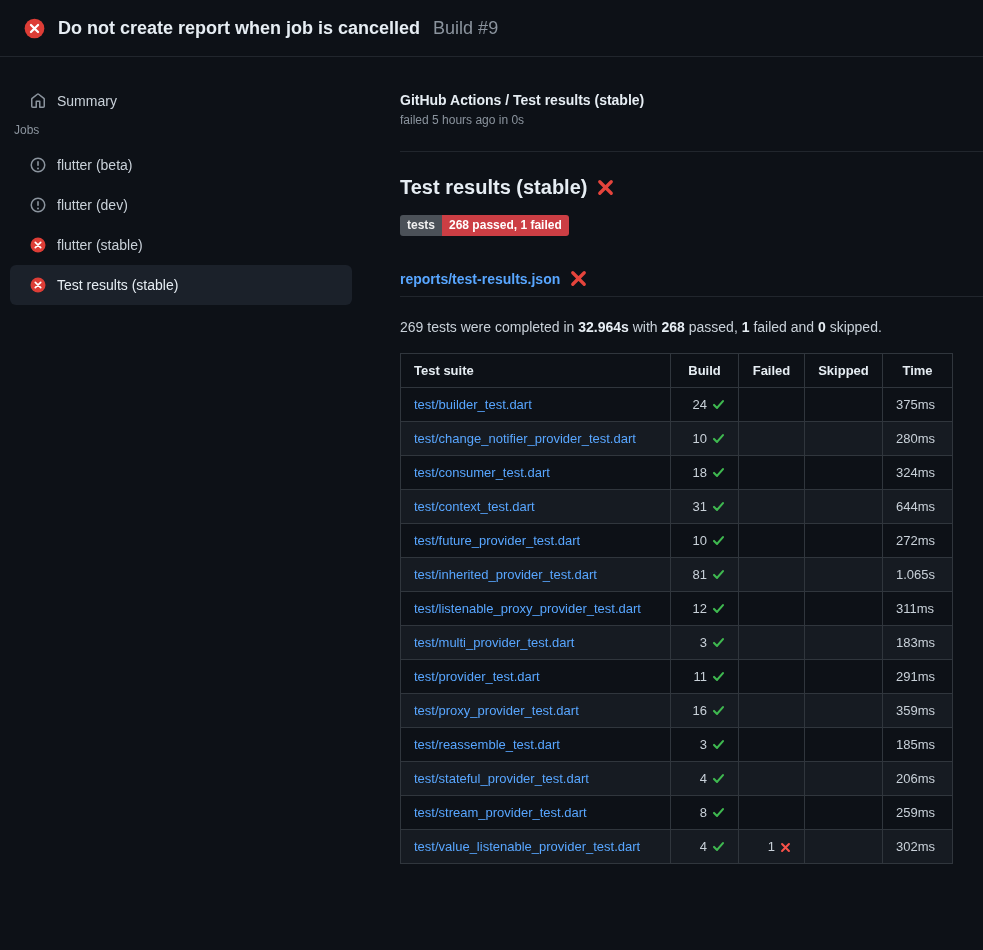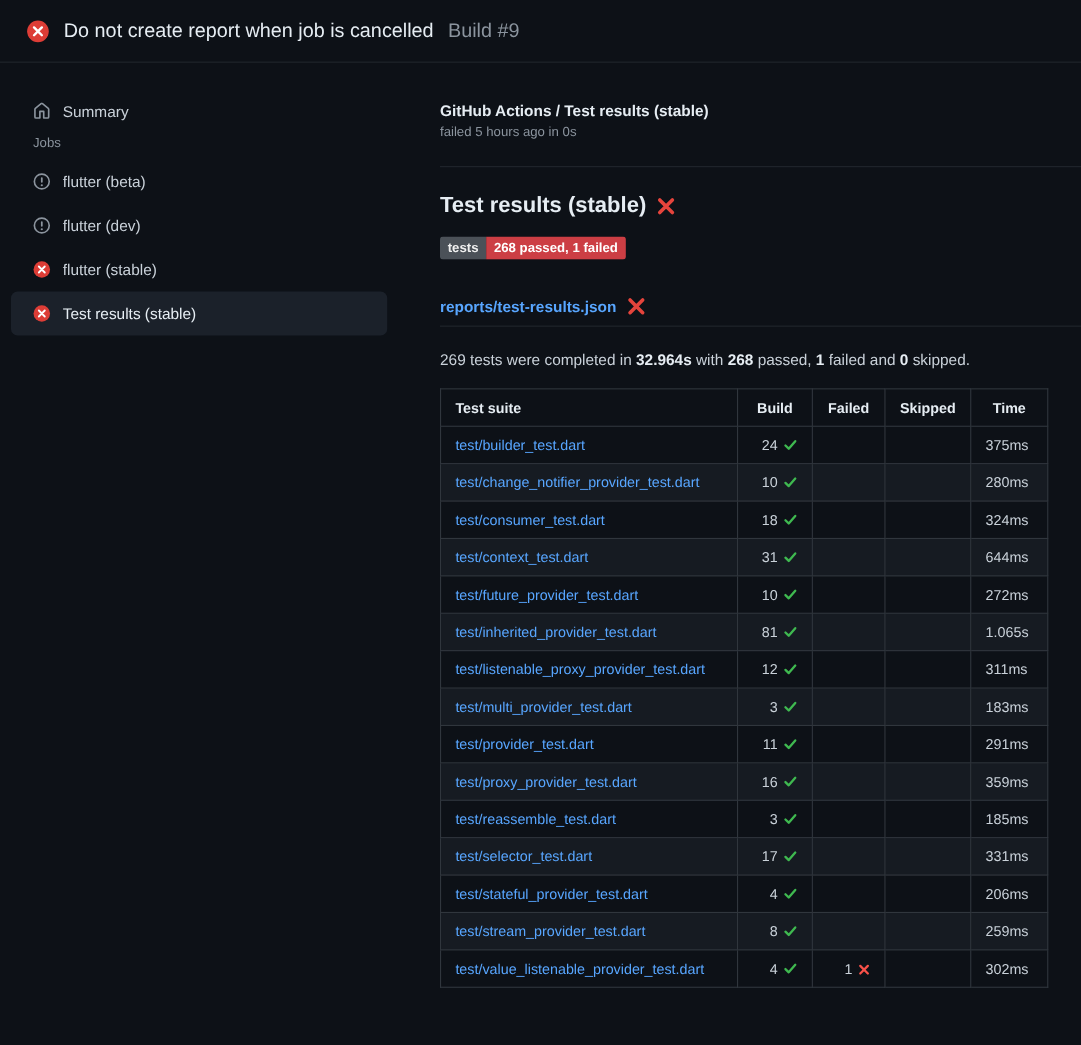--- a/index.html
+++ b/index.html
@@ -2,32 +2,32 @@
 <html><head>
 <meta charset="utf-8">
 <style>
   * { margin:0; padding:0; box-sizing:border-box; }
   html,body { width:983px; height:950px; background:#0d1117; color:#c9d1d9;
     font-family:"Liberation Sans", sans-serif; overflow:hidden; }
 
   
   .app-header { display:flex; align-items:center; gap:13px; height:57px;
     padding:0 24px; border-bottom:1px solid #21262d; }
-  .page-title { font-size:18px; font-weight:400; color:#e6edf3; white-space:nowrap; }
+  .page-title { font-size:18px; font-weight:700; color:#e6edf3; white-space:nowrap; }
   .build-no { font-size:18px; font-weight:400; color:#8b949e; }
 
   
   .layout { display:flex; align-items:flex-start; }
   aside { width:376px; flex:none; padding-top:16px; }
   main { flex:1; padding:35px 0 0 24px; }
 
   
   .summary-item { display:flex; align-items:flex-end; gap:11px; height:36px;
     padding-left:30px; font-size:14px; color:#c9d1d9; cursor:pointer; }
-  .jobs-heading { color:#8b949e; font-size:12px; margin:14px 0 8px 0; padding-left:30px; }
+  .jobs-heading { color:#8b949e; font-size:12px; margin:14px 0 8px 0; padding-left:14px; }
   .job-item { display:flex; align-items:center; gap:11px; height:40px;
     margin:0 24px 0 10px; padding-left:20px; border-radius:6px; font-size:14px;
     color:#c9d1d9; cursor:pointer; }
   .job-item.selected { background:#1b212a; color:#e6edf3; }
   .icon16 { width:16px; height:16px; flex:none; }
 
   
   .breadcrumb { font-size:14px; font-weight:700; color:#e6edf3; }
   .status-line { font-size:12px; color:#8b949e; margin-top:5px; }
   .divider { border-bottom:1px solid #21262d; margin-top:24px; }
@@ -249,29 +249,20 @@
           <tr>
             <td class="c-suite"><a href="#">test/reassemble_test.dart</a></td>
             <td class="c-num"><span class="v">3</span><svg class="mini" width="13" height="13" viewBox="0 0 16 16">
                 <path d="M2.5 8.6 L6.2 12.2 L13.5 3.8" fill="none" stroke="#3fb950" stroke-width="2.6" stroke-linecap="round" stroke-linejoin="round"></path>
               </svg></td>
             <td class="c-num"></td>
             <td class="c-num"></td>
             <td class="c-time">185ms</td>
           </tr>
           <tr>
-            <td class="c-suite"><a href="#">test/selector_test.dart</a></td>
-            <td class="c-num"><span class="v">17</span><svg class="mini" width="13" height="13" viewBox="0 0 16 16">
-                <path d="M2.5 8.6 L6.2 12.2 L13.5 3.8" fill="none" stroke="#3fb950" stroke-width="2.6" stroke-linecap="round" stroke-linejoin="round"></path>
-              </svg></td>
-            <td class="c-num"></td>
-            <td class="c-num"></td>
-            <td class="c-time">331ms</td>
-          </tr>
-          <tr>
             <td class="c-suite"><a href="#">test/stateful_provider_test.dart</a></td>
             <td class="c-num"><span class="v">4</span><svg class="mini" width="13" height="13" viewBox="0 0 16 16">
                 <path d="M2.5 8.6 L6.2 12.2 L13.5 3.8" fill="none" stroke="#3fb950" stroke-width="2.6" stroke-linecap="round" stroke-linejoin="round"></path>
               </svg></td>
             <td class="c-num"></td>
             <td class="c-num"></td>
             <td class="c-time">206ms</td>
           </tr>
           <tr>
             <td class="c-suite"><a href="#">test/stream_provider_test.dart</a></td>

